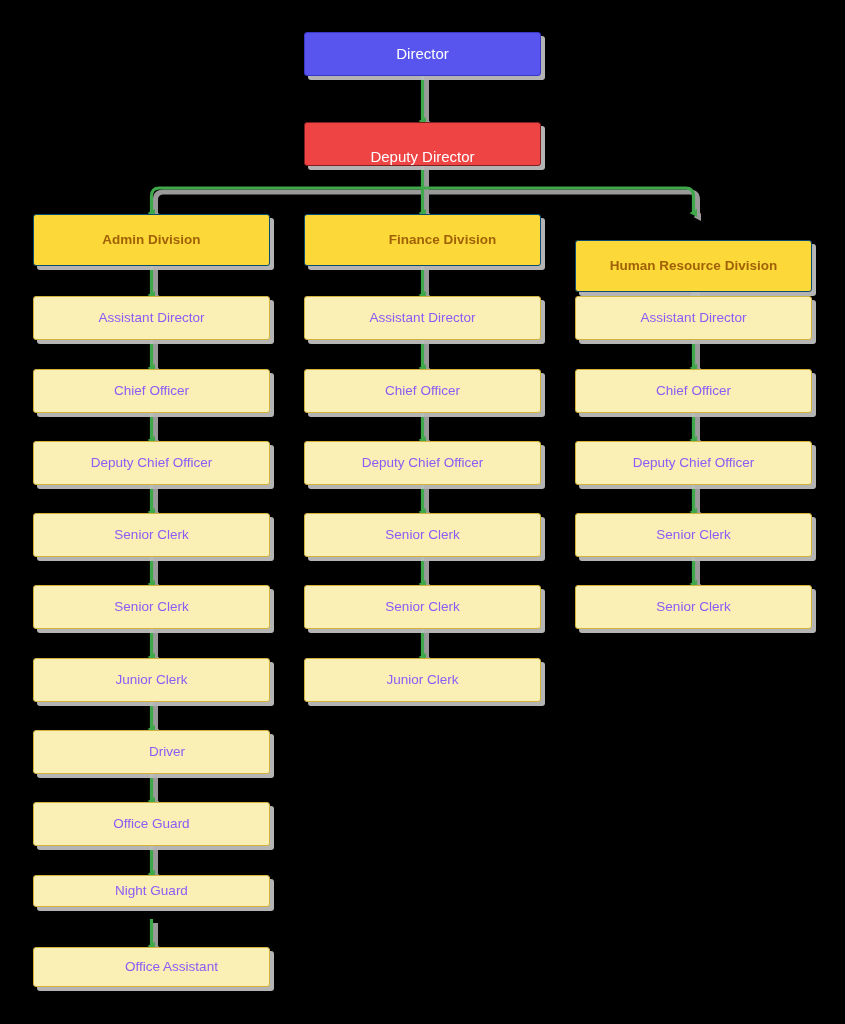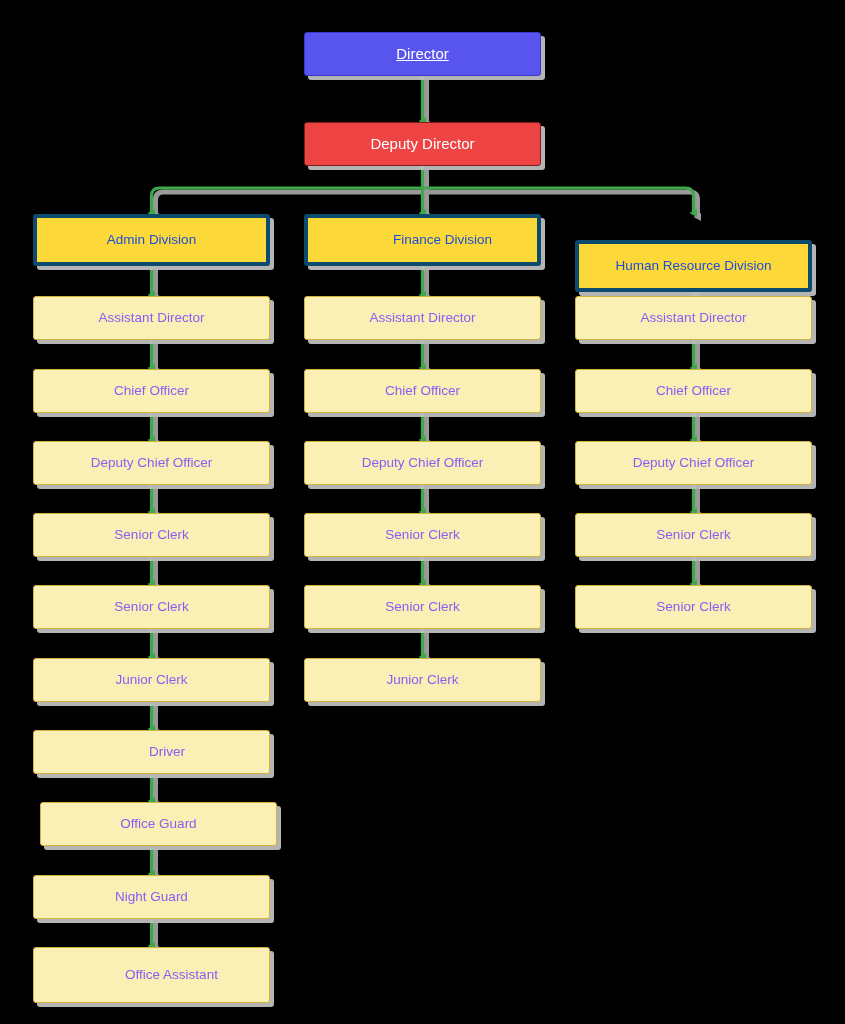--- a/index.html
+++ b/index.html
@@ -13,23 +13,23 @@
 
   
   .node{position:absolute;box-sizing:border-box;display:flex;
         align-items:center;justify-content:center;
         border-radius:3px;text-align:center;line-height:1.1;
         box-shadow:4px 4px 0 0 rgba(190,190,190,.95);}
 
   .node.root{background:#5755ee;border:1px solid #3b37c9;color:#fff;
              font-size:15px;font-weight:400;}
   .node.deputy{background:#ee4444;border:1px solid #7e2020;color:#fff;
-               font-size:15px;font-weight:400;}
-  .node.division{background:#fcd938;border:4px solid #0c4a6e;color:#1d4ed8;
-                 font-size:13.5px;font-weight:400;}
+               font-size:15px;font-weight:400;align-items:flex-end;}
+  .node.division{background:#fcd938;border:1px solid #0c4a6e;color:#a16207;
+                 font-size:13.5px;font-weight:700;}
   .node.leafnode{background:#faefb4;border:1px solid #d4b33c;color:#8b5cf6;
                  font-size:13.5px;font-weight:400;}
 </style>
 </head>
 <body>
 
 <div id="canvas">
   <svg id="edges" viewBox="0 0 845 1024" width="845" height="1024" xmlns="http://www.w3.org/2000/svg" aria-hidden="true">
     <defs>
       <marker id="arrow" markerWidth="9" markerHeight="9" refX="4.5" refY="4" orient="auto" markerUnits="userSpaceOnUse">
@@ -90,21 +90,21 @@
         <path d="M422.5,629 L422.5,657" stroke-linejoin="round" marker-end="url(#arrow)"></path>
         <path d="M422.5,188 L685.5,188 Q693.5,188 693.5,196 L693.5,213" stroke-linejoin="round" marker-end="url(#arrow)"></path>
         <path d="M693.5,266 L693.5,295" stroke-linejoin="round" marker-end="url(#arrow)"></path>
         <path d="M693.5,340 L693.5,368" stroke-linejoin="round" marker-end="url(#arrow)"></path>
         <path d="M693.5,413 L693.5,440" stroke-linejoin="round" marker-end="url(#arrow)"></path>
         <path d="M693.5,485 L693.5,512" stroke-linejoin="round" marker-end="url(#arrow)"></path>
         <path d="M693.5,557 L693.5,584" stroke-linejoin="round" marker-end="url(#arrow)"></path>
       </g>
   </svg>
   <div id="nodes">
-      <div class="node root" style="left: 304px; top: 32px; width: 237px; height: 44px; text-decoration: underline;">
+      <div class="node root" style="left: 304px; top: 32px; width: 237px; height: 44px;">
         <span>Director</span>
       </div>
       <div class="node deputy" style="left: 304px; top: 122px; width: 237px; height: 44px;">
         <span>Deputy Director</span>
       </div>
       <div class="node division" style="left: 33px; top: 214px; width: 237px; height: 52px;">
         <span>Admin Division</span>
       </div>
       <div class="node leafnode" style="left: 33px; top: 296px; width: 237px; height: 44px;">
         <span>Assistant Director</span>
@@ -120,27 +120,27 @@
       </div>
       <div class="node leafnode" style="left: 33px; top: 585px; width: 237px; height: 44px;">
         <span>Senior Clerk</span>
       </div>
       <div class="node leafnode" style="left: 33px; top: 658px; width: 237px; height: 44px;">
         <span>Junior Clerk</span>
       </div>
       <div class="node leafnode" style="left: 33px; top: 730px; width: 237px; height: 44px; padding-left: 31px;">
         <span>Driver</span>
       </div>
-      <div class="node leafnode" style="left: 40px; top: 802px; width: 237px; height: 44px; justify-content: center;">
+      <div class="node leafnode" style="left: 33px; top: 802px; width: 237px; height: 44px; justify-content: center;">
         <span>Office Guard</span>
       </div>
-      <div class="node leafnode" style="left: 33px; top: 875px; width: 237px; height: 44px;">
+      <div class="node leafnode" style="left: 33px; top: 875px; width: 237px; height: 32px;">
         <span>Night Guard</span>
       </div>
-      <div class="node leafnode" style="left: 33px; top: 947px; width: 237px; height: 56px; padding-left: 40px;">
+      <div class="node leafnode" style="left: 33px; top: 947px; width: 237px; height: 40px; padding-left: 40px;">
         <span>Office Assistant</span>
       </div>
       <div class="node division" style="left: 304px; top: 214px; width: 237px; height: 52px; padding-left: 40px;">
         <span>Finance Division</span>
       </div>
       <div class="node leafnode" style="left: 304px; top: 296px; width: 237px; height: 44px;">
         <span>Assistant Director</span>
       </div>
       <div class="node leafnode" style="left: 304px; top: 369px; width: 237px; height: 44px;">
         <span>Chief Officer</span>

